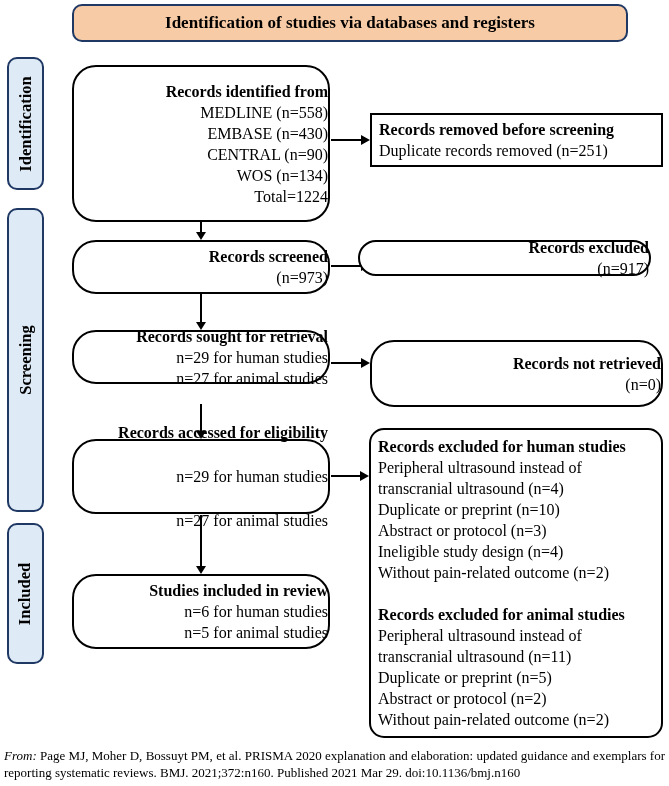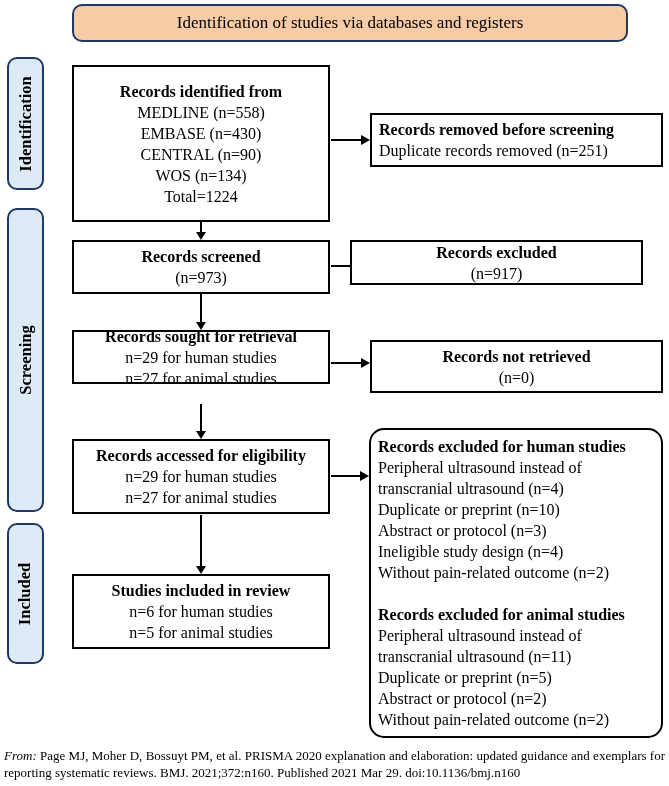--- a/index.html
+++ b/index.html
@@ -14,21 +14,21 @@
     overflow: hidden;
   }
   .abs { position: absolute; }
 
   .title-box {
     left: 72px; top: 4px; width: 556px; height: 38px;
     background: var(--title-bg, #F7CBA5);
     border: 2px solid var(--border-dark, #1F3864);
     border-radius: 10px;
     display: flex; align-items: center; justify-content: center;
-    font-weight: normal; font-size: 17px;
+    font-weight: bold; font-size: 17px;
   }
 
   .stage-box {
     left: 7px; width: 37px;
     background: var(--stage-bg, #DEEAF6);
     border: 2px solid var(--border-dark, #1F3864);
     border-radius: 10px;
     display: flex; align-items: center; justify-content: center;
   }
   .stage-box span {
@@ -40,32 +40,32 @@
   #stage-screening      { top: 208px; height: 304px; }
   #stage-included       { top: 523px; height: 141px; }
 
   .fbox {
     background: #ffffff;
     border: 2px solid #000000;
     font-size: 16px; line-height: 21px;
     display: flex; flex-direction: column; justify-content: center;
   }
   .fbox .bh { font-weight: bold; }
-  .center { text-align: center; }
+  .center { text-align: right; border-radius: 24px; }
   .leftpad { padding-left: 7px; padding-right: 4px; }
 
   #box-identified { left: 72px; top: 65px;  width: 258px; height: 157px; }
   #box-screened   { left: 72px; top: 240px; width: 258px; height: 54px; }
   #box-sought     { left: 72px; top: 330px; width: 258px; height: 54px; }
-  #box-assessed   { left: 72px; top: 439px; width: 258px; height: 75px; }
+  #box-assessed   { left: 72px; top: 439px; width: 258px; height: 75px; gap: 23px; }
   #box-included   { left: 72px; top: 574px; width: 258px; height: 75px; }
 
   #box-removed      { left: 370px; top: 113px; width: 293px; height: 54px; }
-  #box-excluded     { left: 350px; top: 240px; width: 293px; height: 45px; }
-  #box-notretrieved { left: 370px; top: 340px; width: 293px; height: 53px; }
+  #box-excluded     { left: 358px; top: 240px; width: 293px; height: 36px; }
+  #box-notretrieved { left: 370px; top: 340px; width: 293px; height: 67px; }
   #box-elig-excl    { left: 369px; top: 428px; width: 294px; height: 310px;
                       justify-content: flex-start; padding-top: 6px; border-radius: 15px; }
   .spacer { height: 21px; }
 
   #arrow-layer { left: 0; top: 0; width: 669px; height: 786px; pointer-events: none; }
   #arrow-layer line { stroke: #000000; stroke-width: 2; }
   #arrow-layer polygon { fill: #000000; }
 
   .footer {
     left: 4px; top: 747px; width: 661px;

